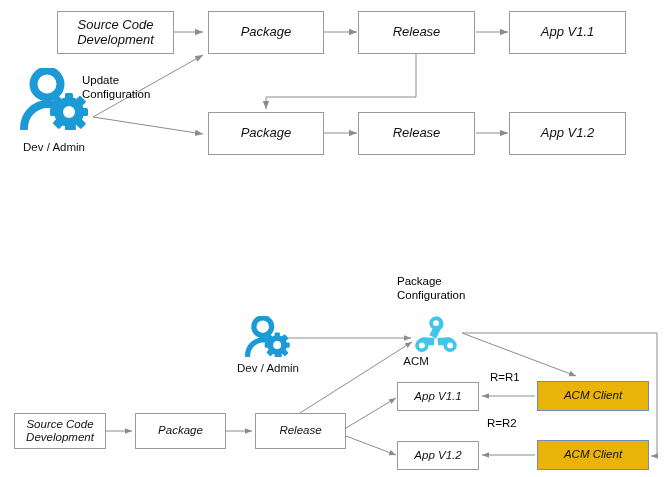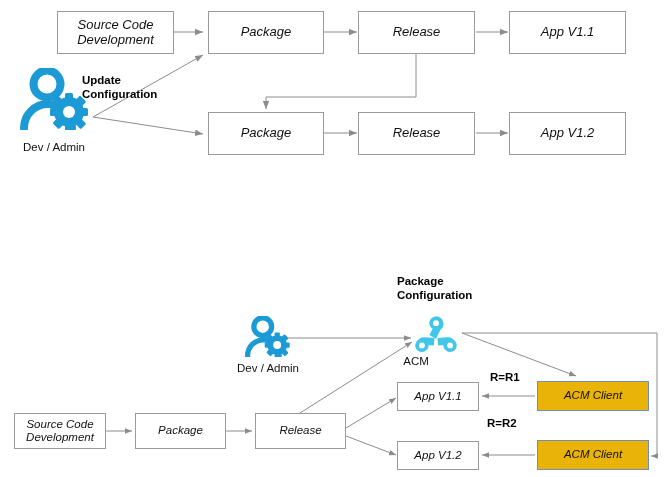--- a/index.html
+++ b/index.html
@@ -22,21 +22,21 @@
   .node.small{font-size:11.5px;}
   .node.acmclient{
     background:#eab308;border:1px solid #6c8ebf;font-size:11.5px;
   }
   .node .lbl{display:block;white-space:pre-line;}
 
   .freetext{
     position:absolute;font-size:11.5px;color:#000;line-height:1.25;
     white-space:pre-line;
   }
-  .freetext.bold{font-weight:bold;font-size:11.5px;}
+  .freetext.bold{font-weight:normal;font-size:11.5px;}
 
   .iconwrap{position:absolute;}
   .caption{
     position:absolute;font-size:11.5px;color:#111;text-align:center;
     white-space:nowrap;
   }
 
   .watermark{
     position:absolute;left:336px;top:440px;
     font-size:21px;color:rgba(140,150,160,0.30);

